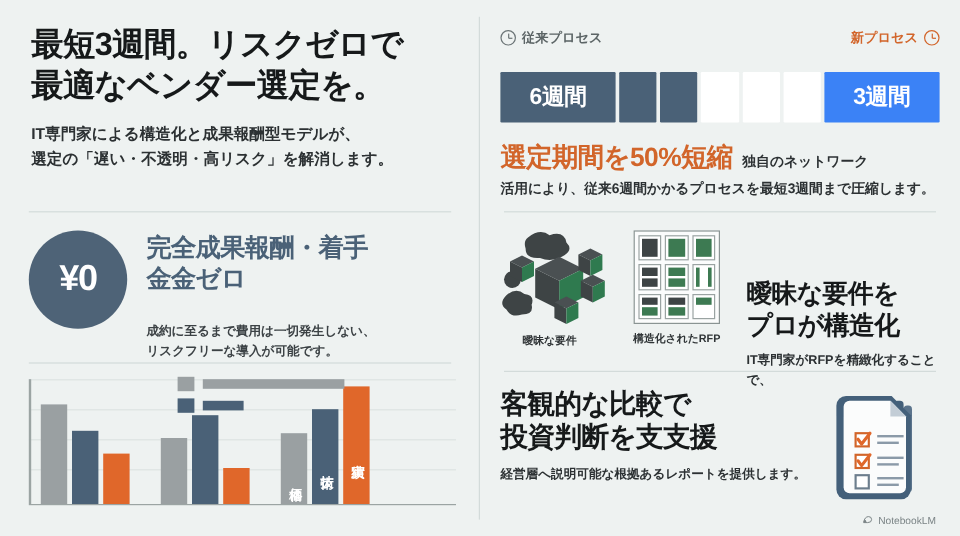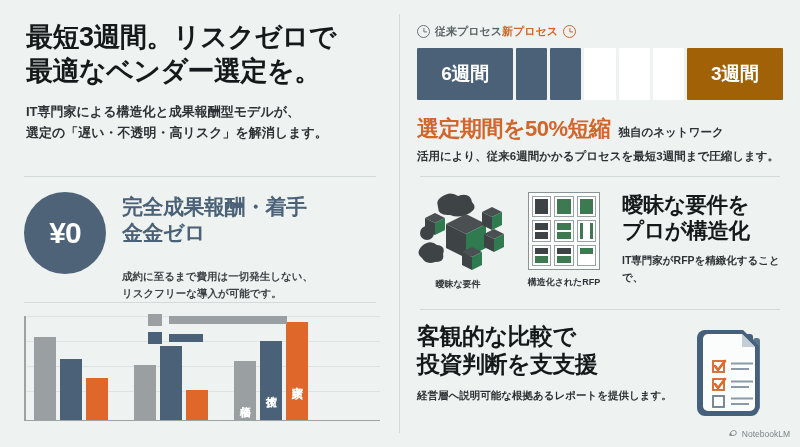--- a/index.html
+++ b/index.html
@@ -78,22 +78,22 @@
     font-weight: 700;
     color: #2c3133;
     line-height: 1.62;
   }
 
   
   .timeline-block { position: absolute; left: 417px; top: 24px; width: 366px; }
   .timeline-header {
     display: flex;
     align-items: center;
-    justify-content: flex-start;
-    margin-bottom: 9px;
+    justify-content: space-between;
+    margin-bottom: 21px;
   }
   .tl-label {
     display: flex;
     align-items: center;
     gap: 5px;
     font-size: 11px;
     font-weight: 700;
   }
   .tl-label.old { color: #5c6566; }
   .tl-label.new { color: #d2652a; }
@@ -113,27 +113,27 @@
     transform-origin: 0 0;
   }
   .clock.old::before, .clock.old::after { background: #6c7577; }
   .clock.new::before, .clock.new::after { background: #d2652a; }
   .clock::before { width: 1.2px; height: 4px; transform: translate(-50%,-100%); }
   .clock::after  { width: 3.2px; height: 1.2px; transform: translate(0,-50%); }
 
   .timeline-bar {
     display: flex;
     gap: 3px;
-    height: 52px;
+    height: 42px;
     justify-content: center;
   }
   .seg { border-radius: 1px; }
   .seg.filled-old { background: #4a6177; }
   .seg.empty { background: #ffffff; }
-  .seg.filled-new { background: #a16207; }
+  .seg.filled-new { background: #3b82f6; }
   .seg.label {
     display: flex;
     align-items: center;
     justify-content: center;
     color: #ffffff;
     font-size: 19px;
     font-weight: 700;
     letter-spacing: -0.3px;
   }
 
@@ -242,20 +242,21 @@
   .blk.white { background: #ffffff; }
   .grid-cell.row { flex-direction: row; }
 
   .struct-text { padding-top: 2px; }
   .struct-title {
     font-size: 21.5px;
     font-weight: 700;
     color: #16191a;
     line-height: 1.22;
     letter-spacing: -0.5px;
+    margin-top: 40px;
   }
   .struct-body {
     margin-top: 8px;
     font-size: 10.5px;
     font-weight: 700;
     color: #2c3133;
     line-height: 1.58;
   }
 
   
@@ -356,21 +357,21 @@
     font-size: 10.5px;
     font-weight: 700;
     color: #2c3133;
     line-height: 1.58;
   }
   .doc-art { width: 88px; flex: none; margin-top: 2px; }
 
   
   .watermark {
     position: absolute;
-    right: 10px; bottom: 7px;
+    right: 20px; bottom: 7px;
     display: flex;
     align-items: center;
     gap: 4px;
     font-size: 8.5px;
     color: #7b8486;
     font-weight: 400;
   }
 </style>
 </head>
 <body>

